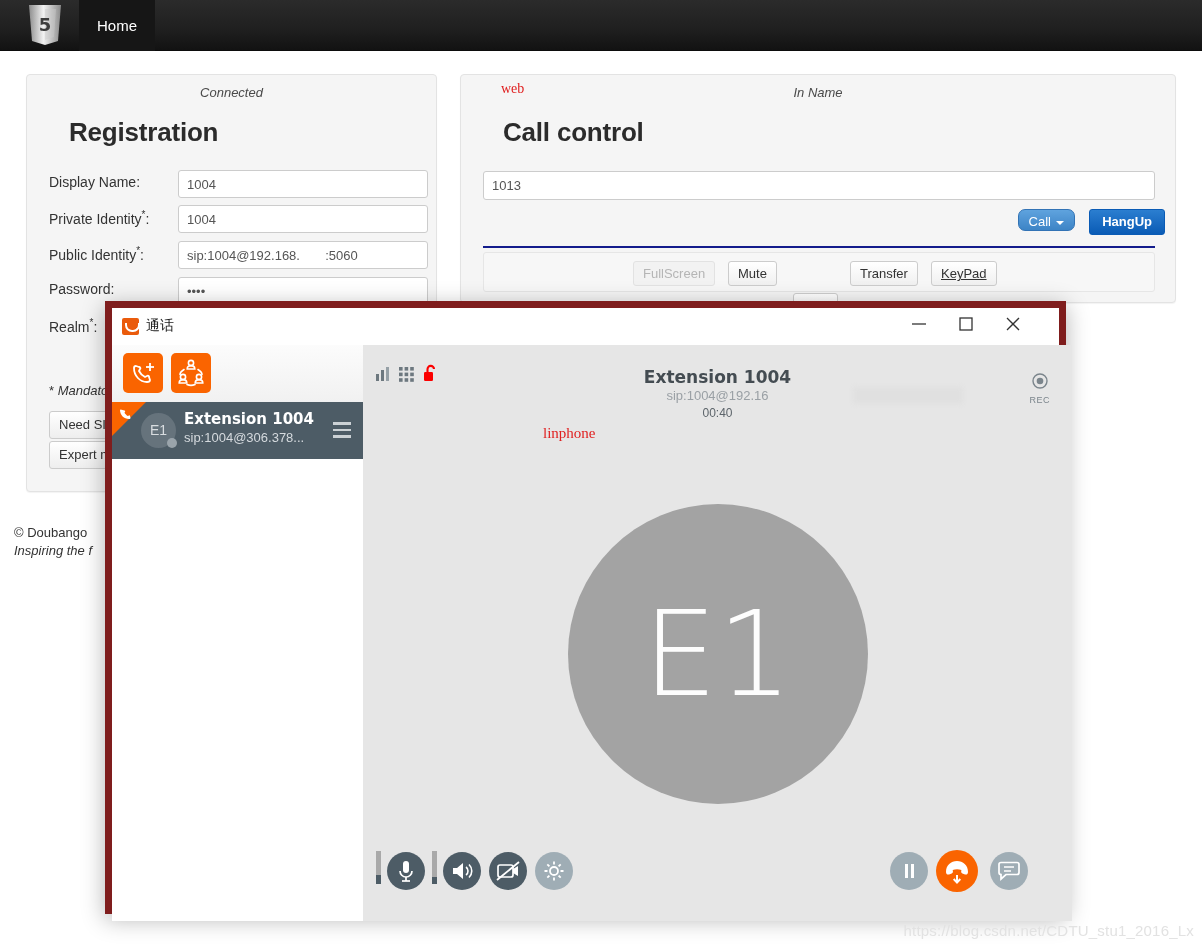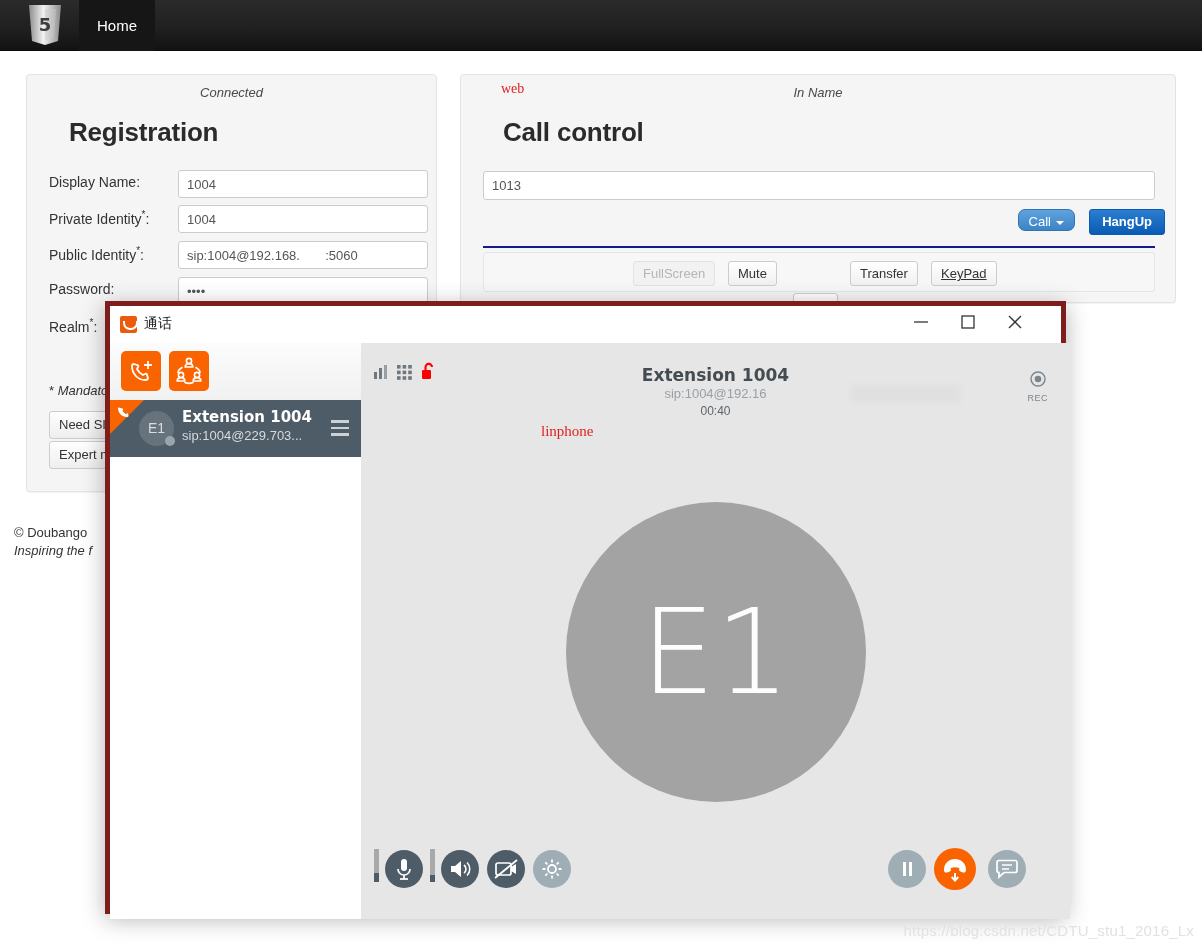--- a/index.html
+++ b/index.html
@@ -131,21 +131,21 @@
   
   .footer{
     position:absolute; left:14px; top:525px; font-size:13px; color:#333;
   }
   .footer .l2{ font-style:italic; margin-top:3px; }
 
   
   #linphone{
     position:absolute; left:105px; top:301px; width:961px; height:613px;
     background:#6d28d9;
-    border:5px solid #7f1d1d;
+    border:7px solid #7f1d1d;
     box-shadow:0 5px 22px rgba(0,0,0,.30);
   }
   .lp-titlebar{
     position:absolute; left:0; top:0; width:100%; height:37px;
     background:#ffffff;
   }
   .lp-appicon{
     position:absolute; left:10px; top:10px; width:17px; height:17px;
     background:#ea5b0c; border-radius:2px;
   }
@@ -399,21 +399,21 @@
     <div class="contact-item">
       <div class="corner-flag"></div>
       <div class="corner-flag-icon">
         <svg width="16" height="16" viewBox="0 0 16 16">
           <path d="M3 4c0 5 4 9 9 9 1 0 1.5-.5 1.5-1l-.5-2c0-.6-.6-1-1-.6l-1.2.6c-1.2-.7-2.6-2.1-3.3-3.3l.6-1.2c.4-.5 0-1-.6-1.1l-2-.4C4 3 3 3.4 3 4z" fill="#fff"></path>
         </svg>
       </div>
       <div class="contact-avatar">E1</div>
       <div class="presence-dot"></div>
       <div class="contact-name">Extension 1004</div>
-      <div class="contact-sip">sip:1004@229.703...</div>
+      <div class="contact-sip">sip:1004@306.378...</div>
       <div class="burger">
         <span></span>
           <span></span>
           <span></span>
       </div>
     </div>
   </div>
 
   <div class="lp-main">
 

